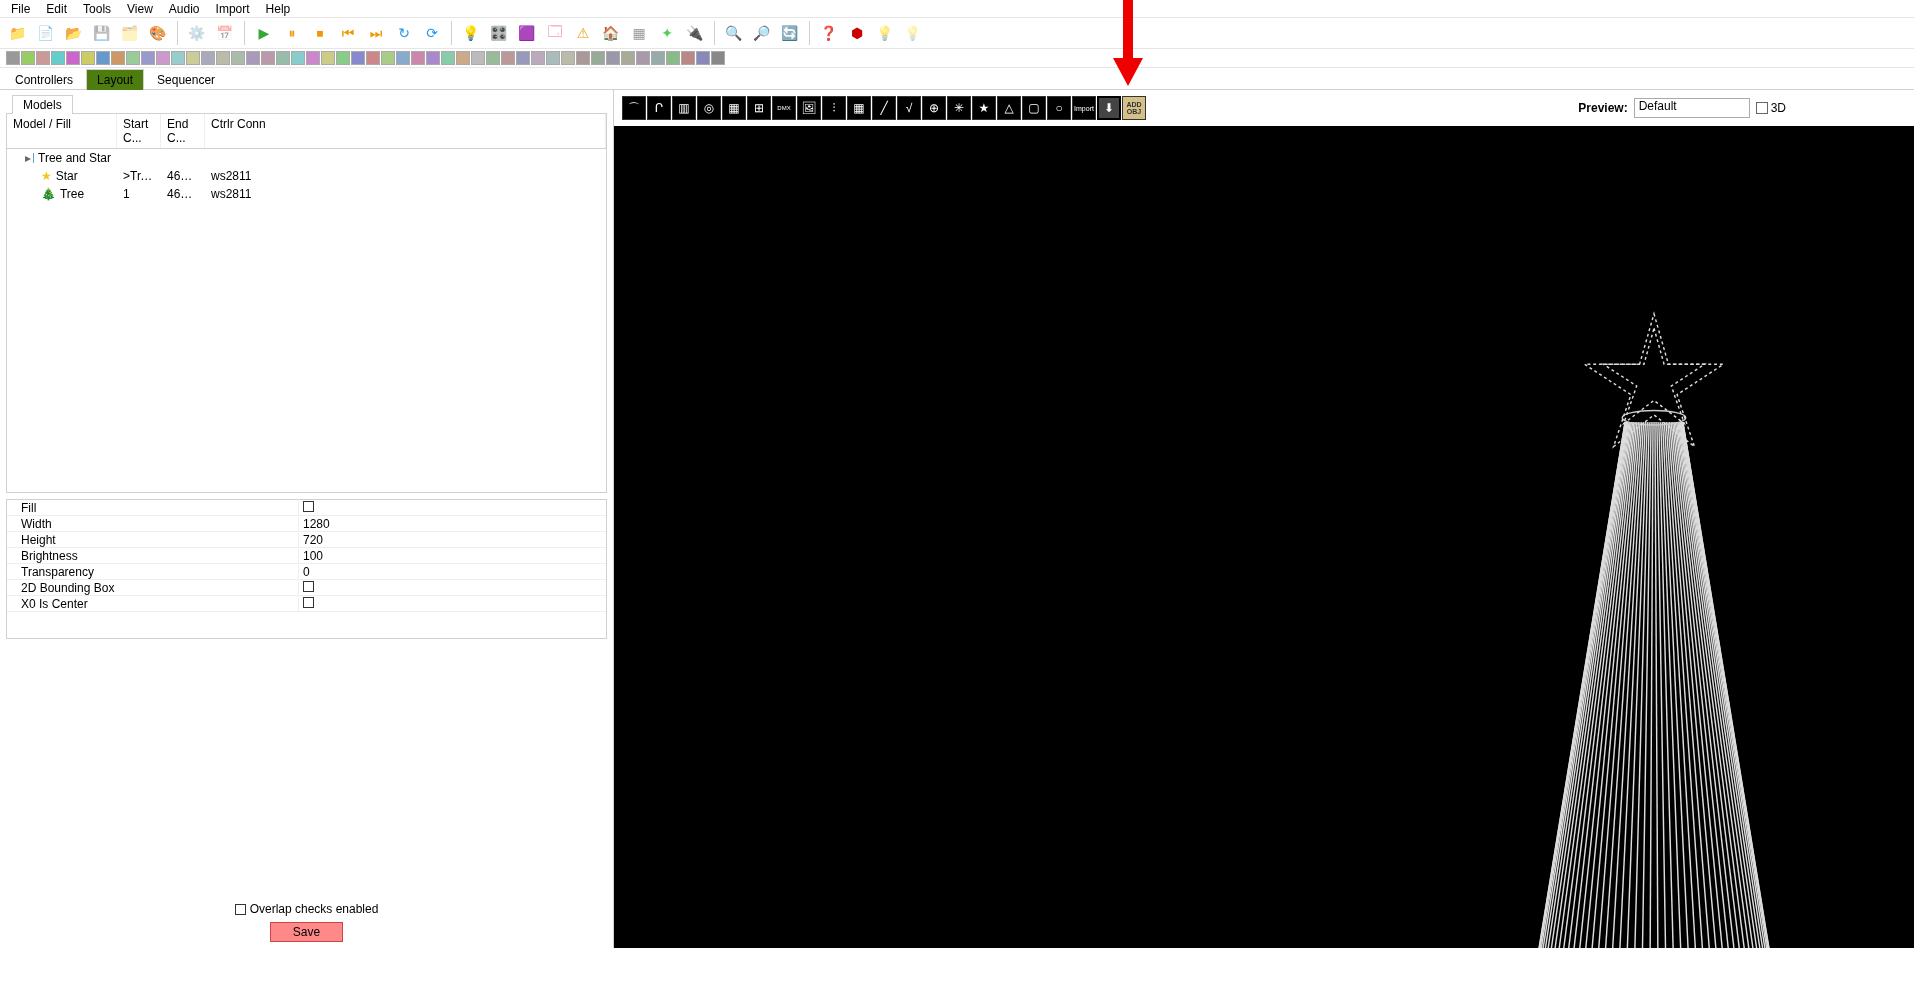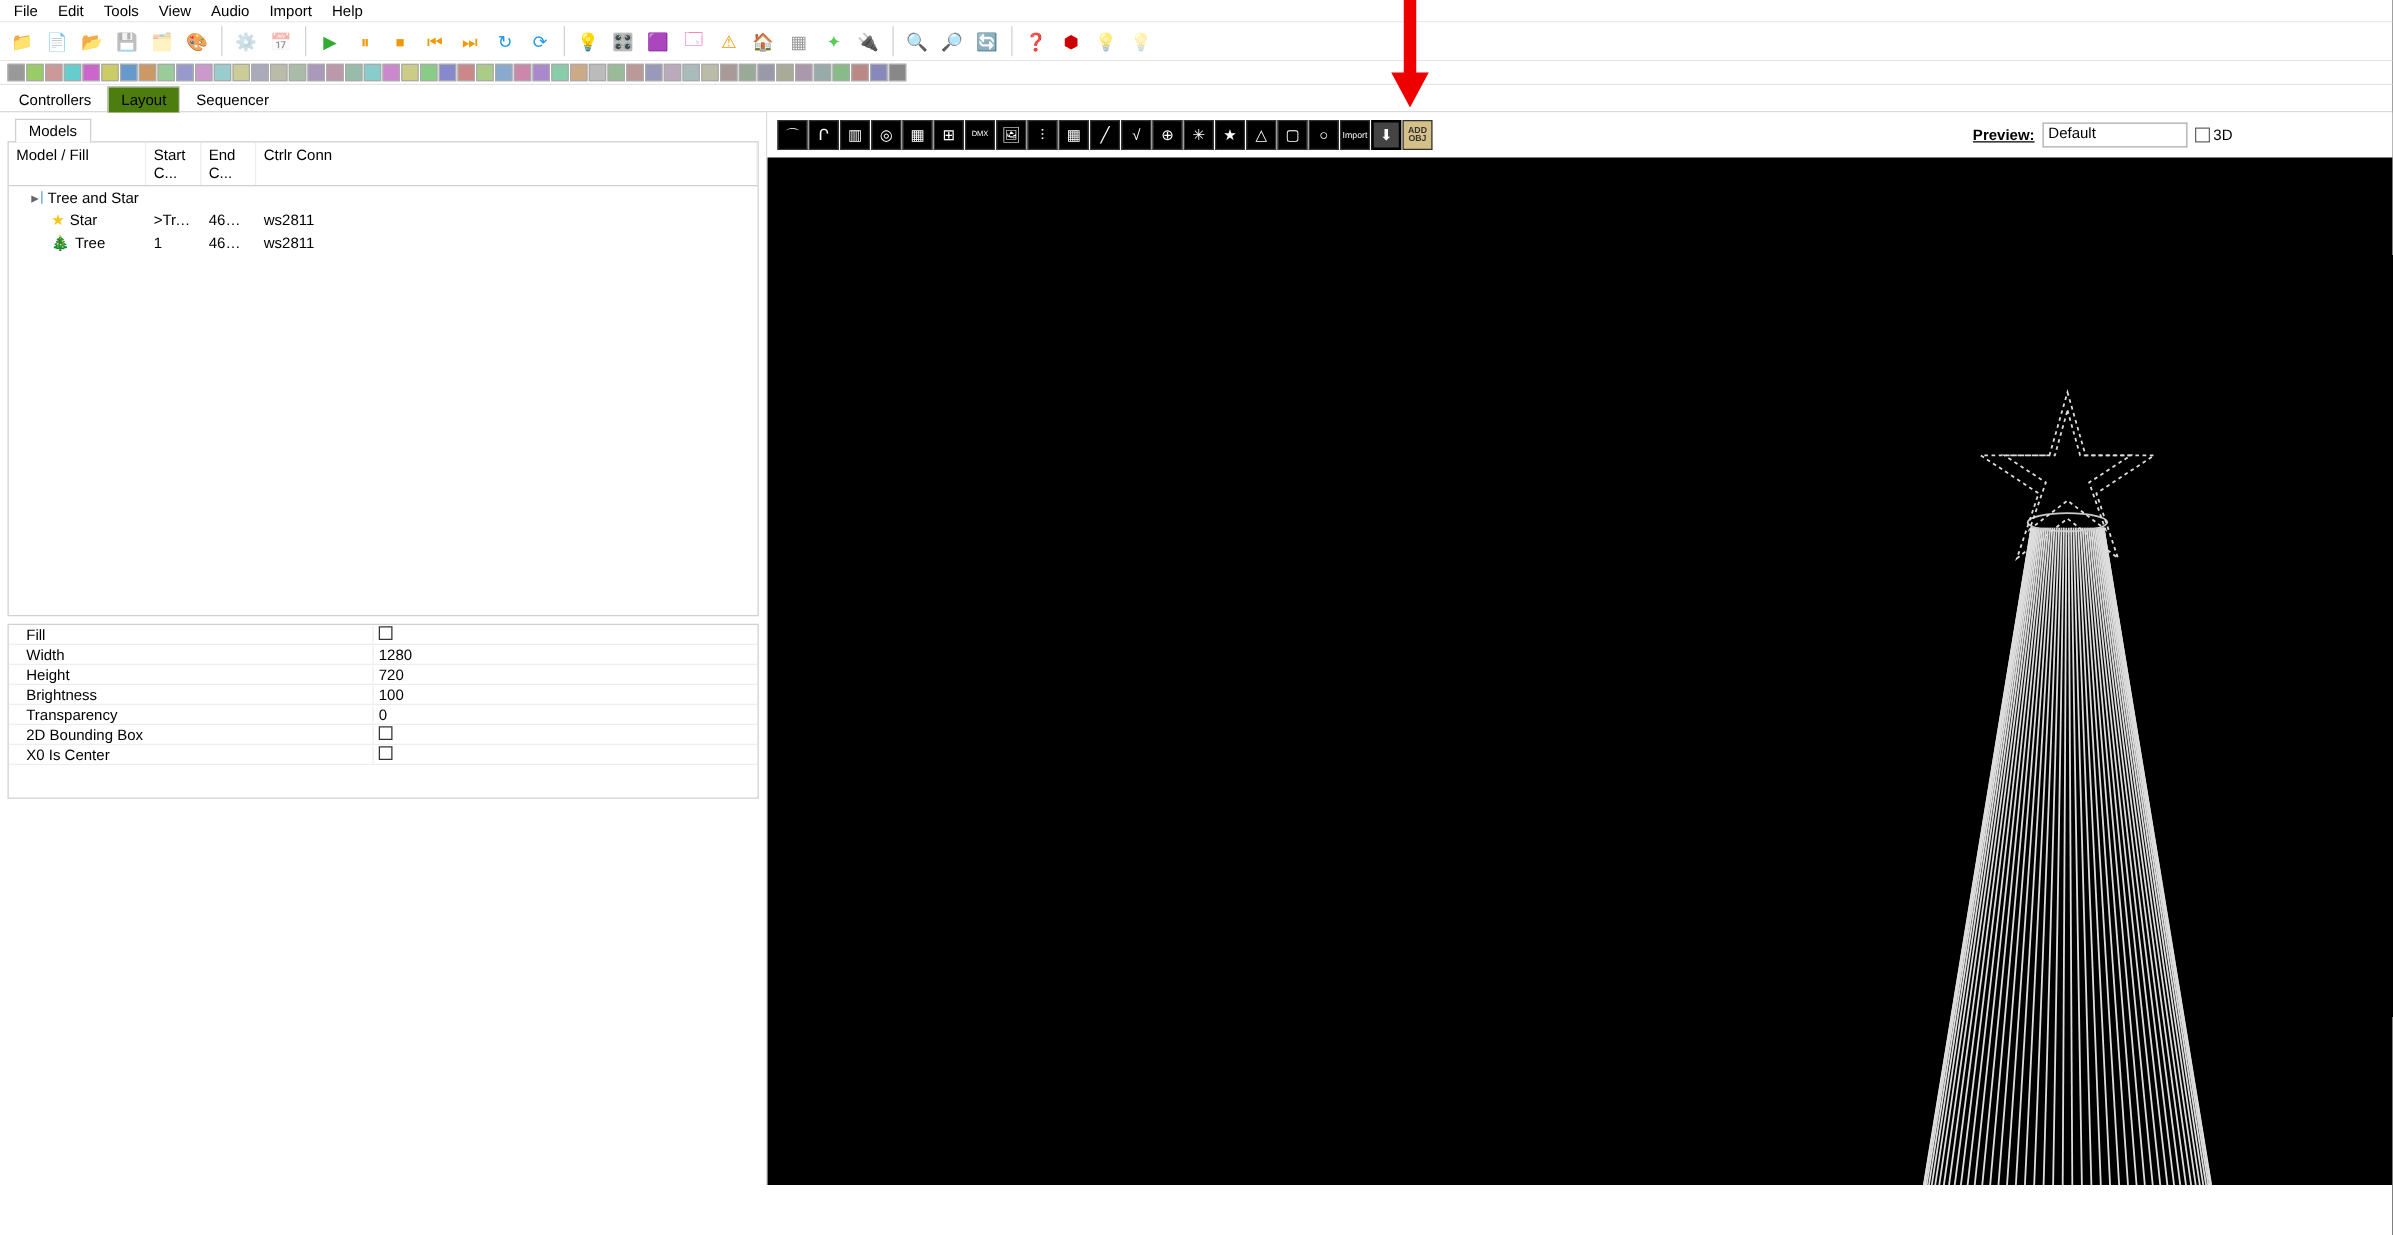--- a/index.html
+++ b/index.html
@@ -59,21 +59,21 @@
 .left-footer { padding: 6px; display: flex; flex-direction: column; align-items: center; gap: 6px; }
 .overlap { display: flex; align-items: center; gap: 4px; }
 .save-btn { padding: 2px 22px; background: #f88; border: 1px solid #c44; cursor: pointer; }
 
 
 .model-toolbar { display: flex; align-items: center; padding: 6px 8px; gap: 1px; background: #fff; }
 .mtbtn { width: 24px; height: 24px; background: #000; color: #fff; display: inline-flex; align-items: center; justify-content: center; font-size: 12px; border: 1px solid #333; cursor: pointer; }
 .mtbtn.highlight { background: #444; border: 2px solid #000; }
 .mtbtn.addobj { background: #d4c088; color: #333; font-size: 7px; font-weight: bold; line-height: 1; text-align: center; }
 .preview-ctrls { margin-left: auto; display: flex; align-items: center; gap: 6px; padding-right: 120px; }
-.preview-ctrls label { font-weight: bold; text-decoration: underline; }
+.preview-ctrls label { font-weight: bold; }
 .preview-select { width: 116px; height: 20px; border: 1px solid #aaa; background: #fff; padding: 0 4px; }
 .chk3d { display: flex; align-items: center; gap: 3px; }
 .chkbox { width: 12px; height: 12px; border: 1px solid #666; }
 
 
 .canvas { flex: 1; background: #000; position: relative; margin: 0 0 0 0; }
 .canvas svg { width: 100%; height: 100%; display: block; }
 
 
 .red-arrow { position: absolute; top: 0; left: calc(614px + 494px); z-index: 50; pointer-events: none; }
@@ -260,20 +260,27 @@
             <div class="pval"><span class="pchk"></span></div>
           </div>
         <div class="prow">
             <div class="pname">X0 Is Center</div>
             <div class="pval"><span class="pchk"></span></div>
           </div>
       </div>
 
       <div style="flex:1"></div>
 
+      <div class="left-footer">
+        <div class="overlap">
+          <span class="pchk"></span>
+          <span>Overlap checks enabled</span>
+        </div>
+        <div class="save-btn">Save</div>
+      </div>
     </div>
 
     <div class="right-pane">
       <div class="model-toolbar">
         <div class="mtbtn">⌒</div>
         <div class="mtbtn">Ր</div>
         <div class="mtbtn">▥</div>
         <div class="mtbtn">◎</div>
         <div class="mtbtn">▦</div>
         <div class="mtbtn">⊞</div>

